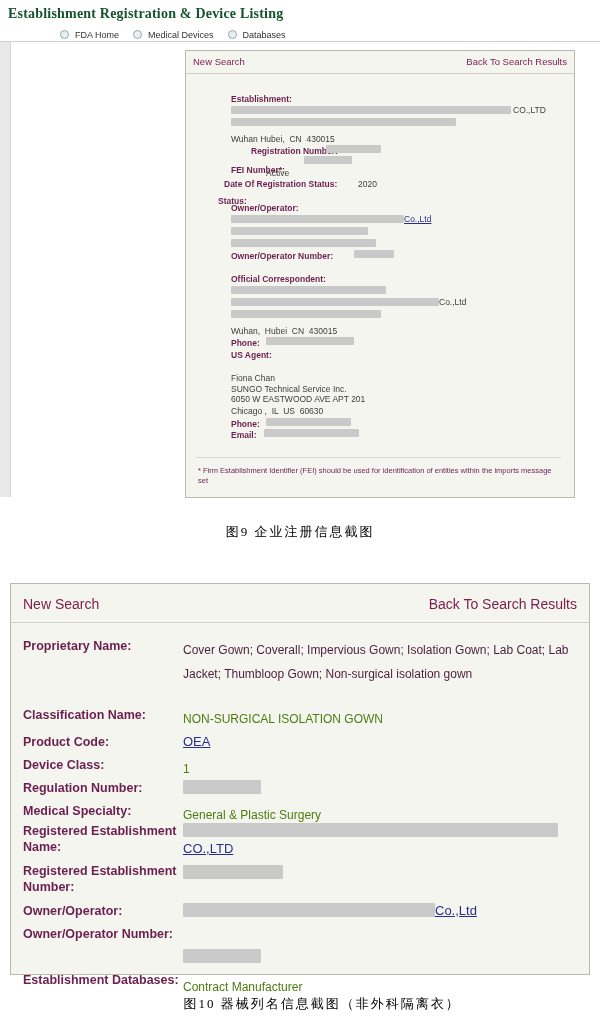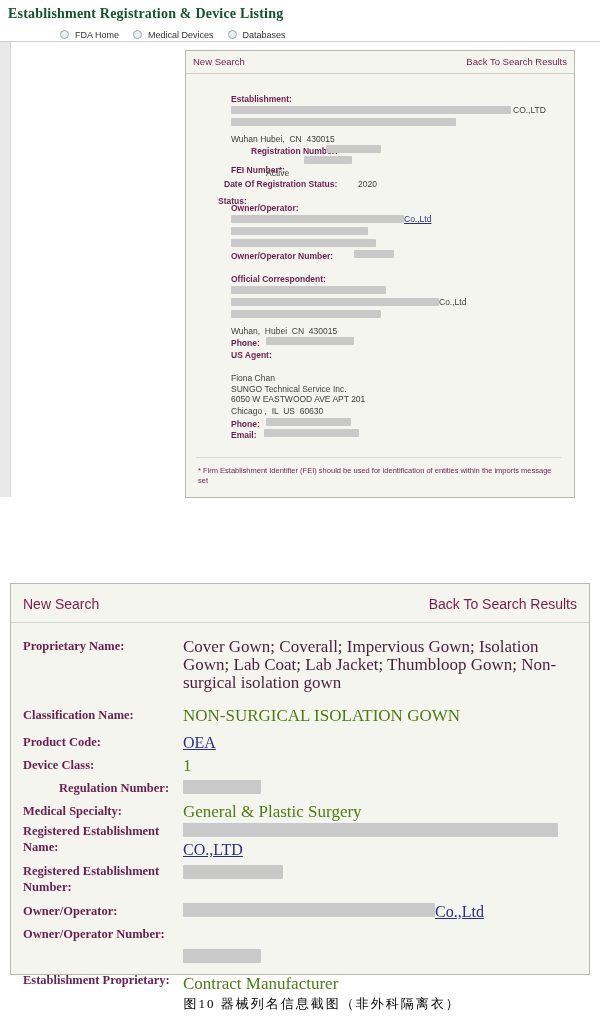--- a/index.html
+++ b/index.html
@@ -185,39 +185,39 @@
     font-size: 14px;
     color: #7a1b4b;
   }
   .panel10-bar .back-results {
     position: absolute;
     right: 12px;
     top: 12px;
     font-size: 14px;
     color: #7a1b4b;
   }
-  .p10-body { position: relative; height: 352px; font-family: Liberation Serif, serif; }
+  .p10-body { position: relative; height: 352px; }
   .p10-lbl {
     position: absolute;
     font-size: 12.5px;
     line-height: 16px;
     font-weight: bold;
     color: #6b1f4e;
     white-space: pre-line;
   }
   .p10-val {
     position: absolute;
-    font-size: 17px;
-    line-height: 18px;
+    font-size: 12px;
+    line-height: 24px;
     color: #4a1f3d;
   }
   .p10-val.plain { color: #4d7c0f; }
   .p10-link {
     position: absolute;
-    font-size: 16px;
+    font-size: 13px;
     color: #2b2b8f;
     text-decoration: underline;
   }
 </style>
 </head>
 <body>
 
 <div class="fig9-wrap">
 
   <div class="fda-header">Establishment Registration &amp; Device Listing</div>
@@ -291,20 +291,21 @@
       <span class="p9 lbl" style="left:45px; top:345px;">Phone:</span>
       <span class="redact" style="left:80px; top:344px; width:85px; height:8px;"></span>
       <span class="p9 lbl" style="left:45px; top:356px;">Email:</span>
       <span class="redact" style="left:78px; top:355px; width:95px; height:8px;"></span>
 
       <div class="p9-divider"></div>
       <div class="p9-note">* Firm Establishment Identifier (FEI) should be used for identification of entities within the imports message set</div>
     </div>
   </div>
 
+  <div class="cap cap9">图9  企业注册信息截图</div>
 </div>
 
 <div class="panel10">
   <div class="panel10-bar">
     <span class="new-search">New Search</span>
     <span class="back-results">Back To Search Results</span>
   </div>
 
   <div class="p10-body">
 
@@ -313,38 +314,38 @@
 
     <span class="p10-lbl" style="left:12px; top:84px;">Classification Name:</span>
     <span class="p10-val plain" style="left:172px; top:84px;">NON-SURGICAL ISOLATION GOWN</span>
 
     <span class="p10-lbl" style="left:12px; top:111px;">Product Code:</span>
     <span class="p10-link" style="left:172px; top:111px;">OEA</span>
 
     <span class="p10-lbl" style="left:12px; top:134px;">Device Class:</span>
     <span class="p10-val plain" style="left:172px; top:134px;">1</span>
 
-    <span class="p10-lbl" style="left:12px; top:157px;margin-left:36px;">Regulation Number:</span>
+    <span class="p10-lbl" style="left:12px; top:157px;">Regulation Number:</span>
     <span class="redact" style="left:172px; top:157px; width:78px; height:14px;"></span>
 
     <span class="p10-lbl" style="left:12px; top:180px;">Medical Specialty:</span>
     <span class="p10-val plain" style="left:172px; top:180px;">General &amp; Plastic Surgery</span>
 
     <span class="p10-lbl" style="left:12px; top:200px; width:160px;">Registered Establishment Name:</span>
     <span class="redact" style="left:172px; top:200px; width:375px; height:14px;"></span>
     <span class="p10-link" style="left:172px; top:218px;">CO.,LTD</span>
 
     <span class="p10-lbl" style="left:12px; top:240px; width:160px;">Registered Establishment Number:</span>
     <span class="redact" style="left:172px; top:242px; width:100px; height:14px;"></span>
 
     <span class="p10-lbl" style="left:12px; top:280px;">Owner/Operator:</span>
     <span class="redact" style="left:172px; top:280px; width:252px; height:14px;"></span>
     <span class="p10-link" style="left:424px; top:280px;">Co.,Ltd</span>
 
     <span class="p10-lbl" style="left:12px; top:303px; width:160px;">Owner/Operator Number:</span>
     <span class="redact" style="left:172px; top:326px; width:78px; height:14px;"></span>
 
-    <span class="p10-lbl" style="left:12px; top:349px; width:160px;">Establishment Proprietary:</span>
+    <span class="p10-lbl" style="left:12px; top:349px; width:160px;">Establishment Databases:</span>
     <span class="p10-val plain" style="left:172px; top:352px;">Contract Manufacturer</span>
   </div>
 </div>
 
 <div class="cap cap10">图10  器械列名信息截图（非外科隔离衣）</div>
 
 </body></html>

